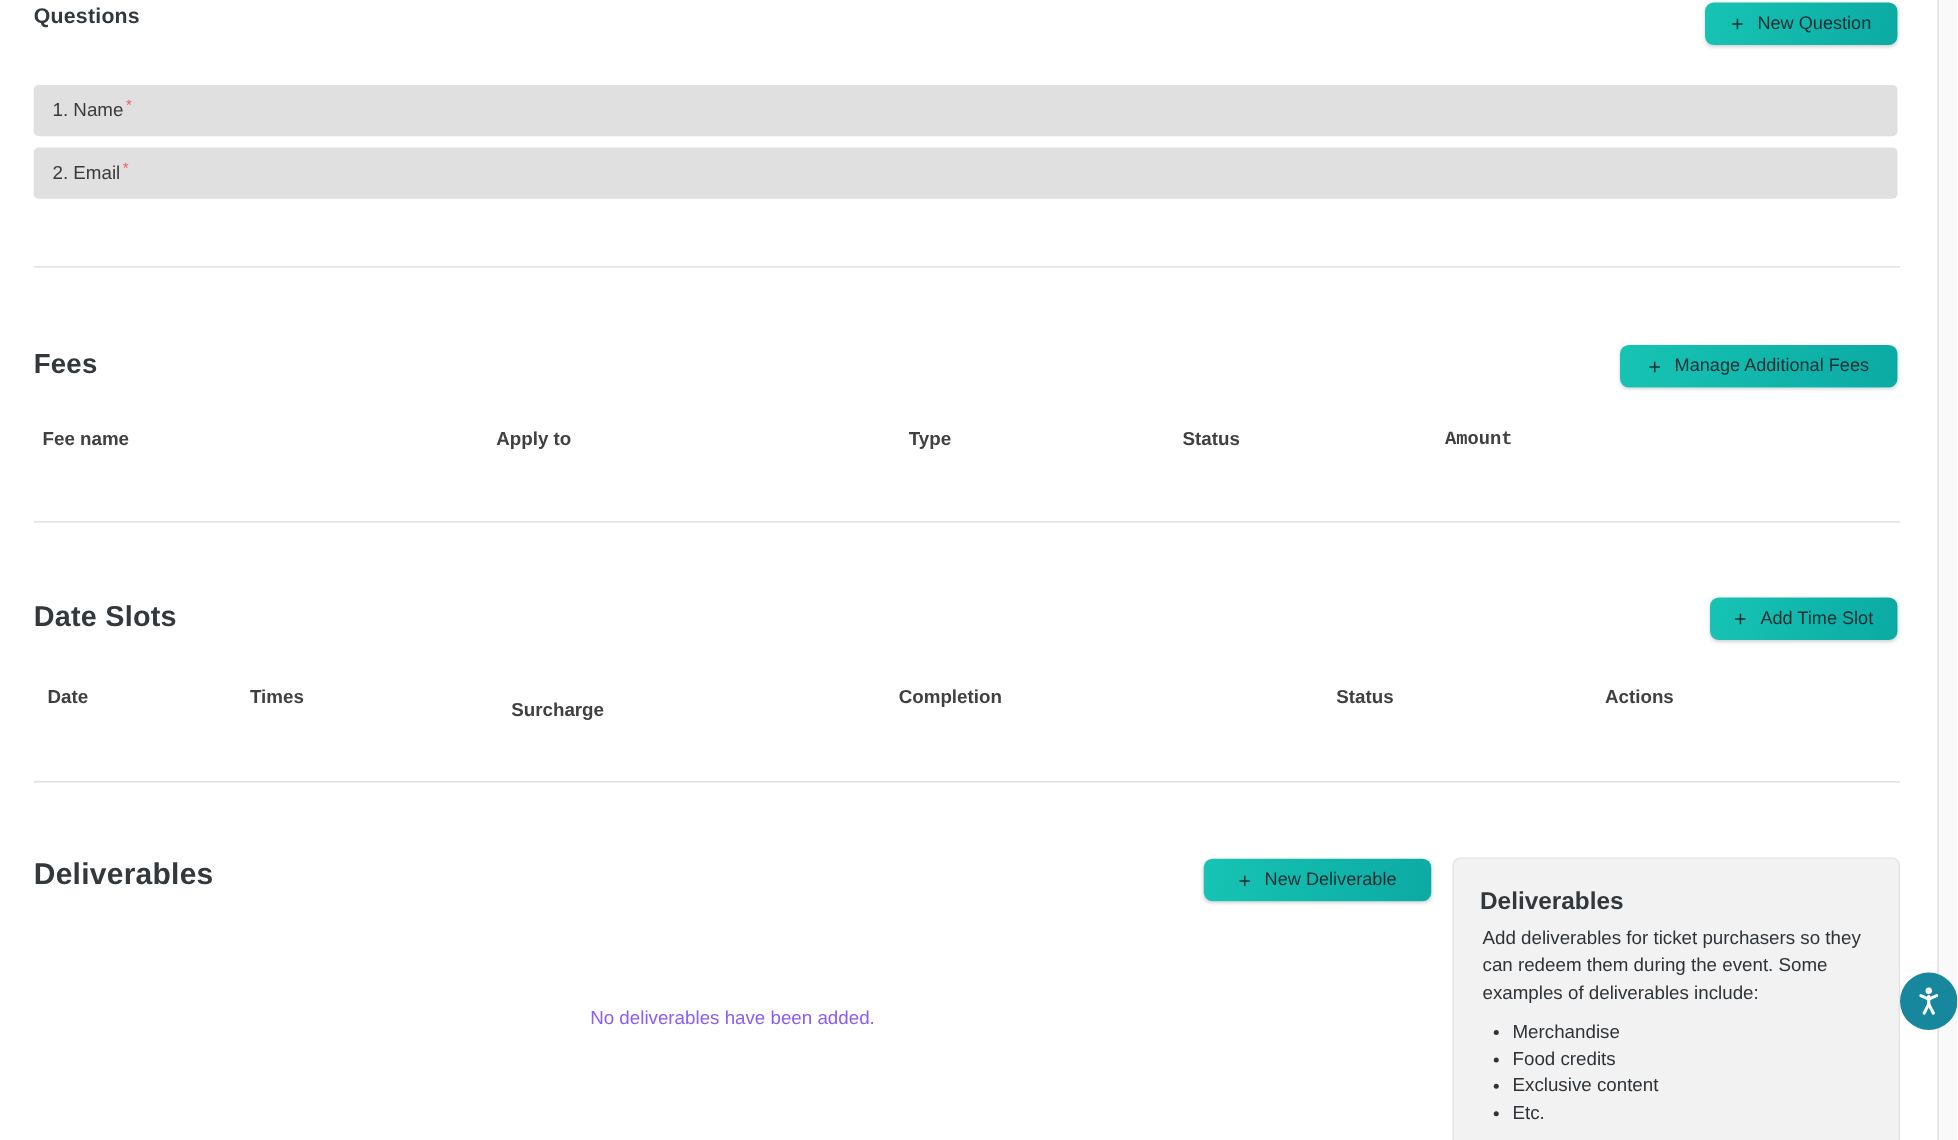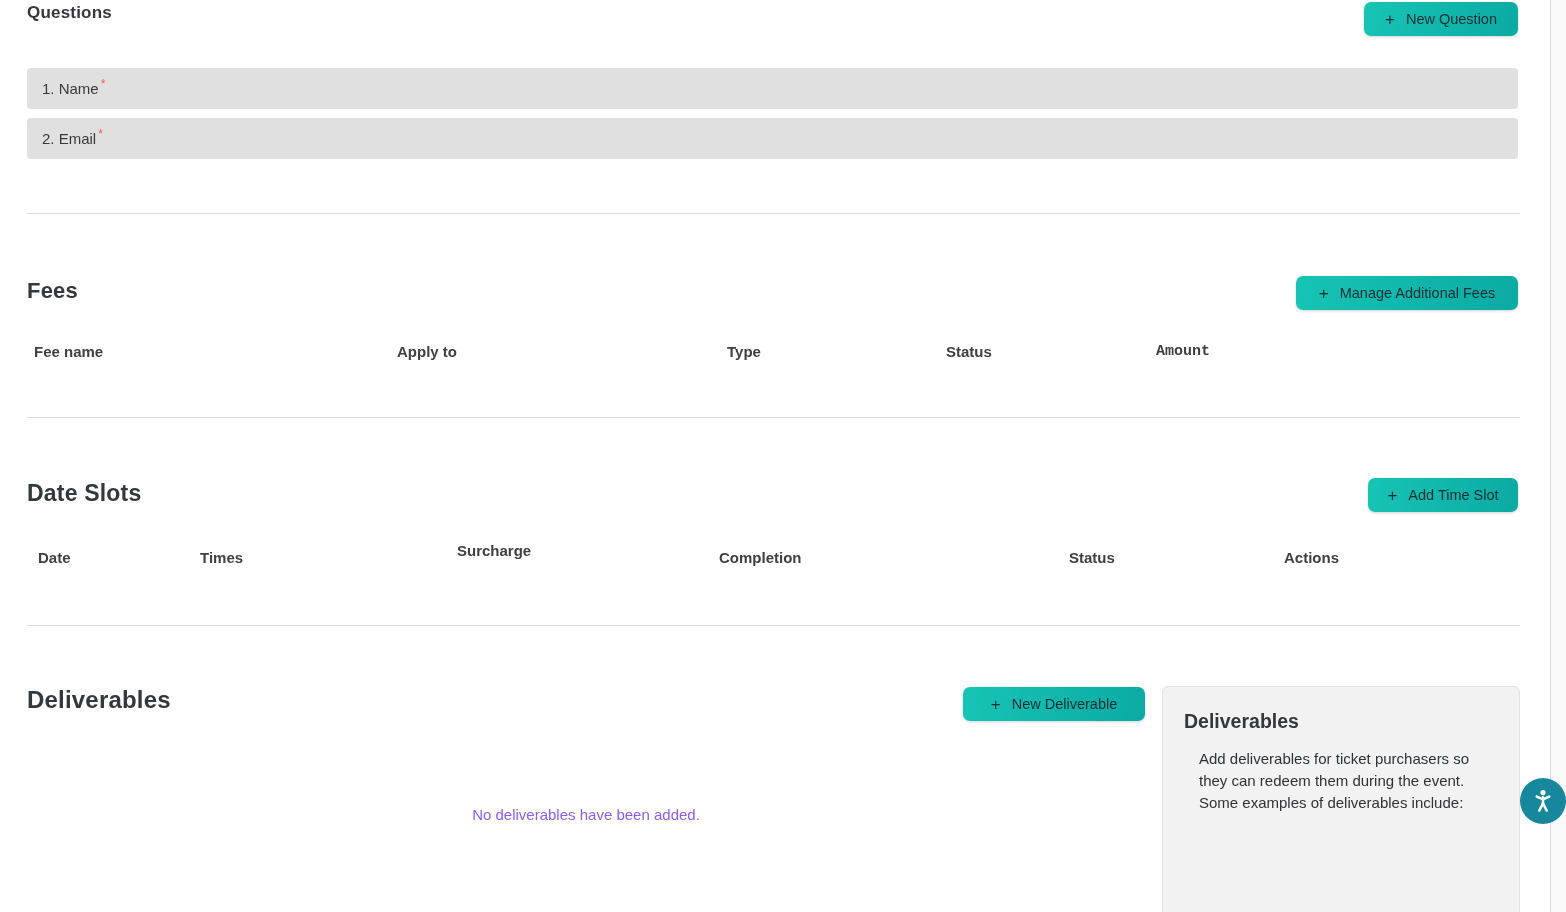--- a/index.html
+++ b/index.html
@@ -41,21 +41,21 @@
   .th { position:absolute; font-size:15px; font-weight:700; color:#404040; }
 
   .empty-text { position:absolute; left:27px; top:806px; width:1118px; text-align:center; font-size:15px; color:#8b5cf6; }
 
   .info-panel {
     position:absolute; left:1162px; top:686px; width:358px; height:240px; box-sizing:border-box;
     background:#f2f2f2; border:1px solid #e3e3e3; border-radius:6px;
     padding:23px 21px; color:#2e3338;
   }
   .info-panel h3 { margin:0 0 7px 0; font-size:19.5px; font-weight:600; color:#33383d; }
-  .info-panel p  { margin:15px; font-size:15px; line-height:1.45; }
+  .info-panel p  { margin:2px; font-size:15px; line-height:1.45; }
   .info-panel ul { margin:10px 0 0 0; padding-left:26px; font-size:15px; line-height:1.44; }
 
   .a11y-btn {
     position:absolute; left:1520px; top:778px; width:46px; height:46px;
     border-radius:50%; border:none; background:#16879c; z-index:5; cursor:pointer;
     display:flex; align-items:center; justify-content:center; padding:0;
   }
 
   .scroll-strip {
     position:absolute; left:1550px; top:0; width:16px; height:912px; box-sizing:border-box;
@@ -99,38 +99,44 @@
   <div class="divider" id="div2"></div>
 
   <h2 class="section-title" id="ts-title">Date Slots</h2>
   <button class="btn" id="btn-add-slot">
     <span class="plus">+</span>
     <span>Add Time Slot</span>
   </button>
 
   <div class="th" style="left:38px;  top:549px;">Date</div>
   <div class="th" style="left:200px; top:549px;">Times</div>
-  <div class="th" style="left:409px; top:542px;margin-left:48px;">Surcharge</div>
+  <div class="th" style="left:409px; top:560px;">Surcharge</div>
   <div class="th" style="left:719px; top:549px;">Completion</div>
   <div class="th" style="left:1069px;top:549px;">Status</div>
   <div class="th" style="left:1284px;top:549px;">Actions</div>
 
   <div class="divider" id="div3"></div>
 
   <h2 class="section-title" id="del-title">Deliverables</h2>
   <button class="btn" id="btn-new-del">
     <span class="plus">+</span>
     <span>New Deliverable</span>
   </button>
 
   <div class="empty-text">No deliverables have been added.</div>
 
   <div class="info-panel">
     <h3>Deliverables</h3>
     <p>Add deliverables for ticket purchasers so they can redeem them during the event. Some examples of deliverables include:</p>
+    <ul>
+      <li>Merchandise</li>
+      <li>Food credits</li>
+      <li>Exclusive content</li>
+      <li>Etc.</li>
+    </ul>
   </div>
 
   <button class="a11y-btn">
     <span style="display:flex;">
       <svg width="28" height="28" viewBox="0 0 24 24" fill="none" stroke="#ffffff" stroke-width="2.1" stroke-linecap="round" stroke-linejoin="round">
         <circle cx="12" cy="4.8" r="2.2" fill="#ffffff" stroke="none"></circle>
         <path d="M12 8.6 L12 14"></path>
         <path d="M12 10.6 L6.6 8.2"></path>
         <path d="M12 10.6 L17.4 8.2"></path>
         <path d="M12 14 L8.8 20.2"></path>

